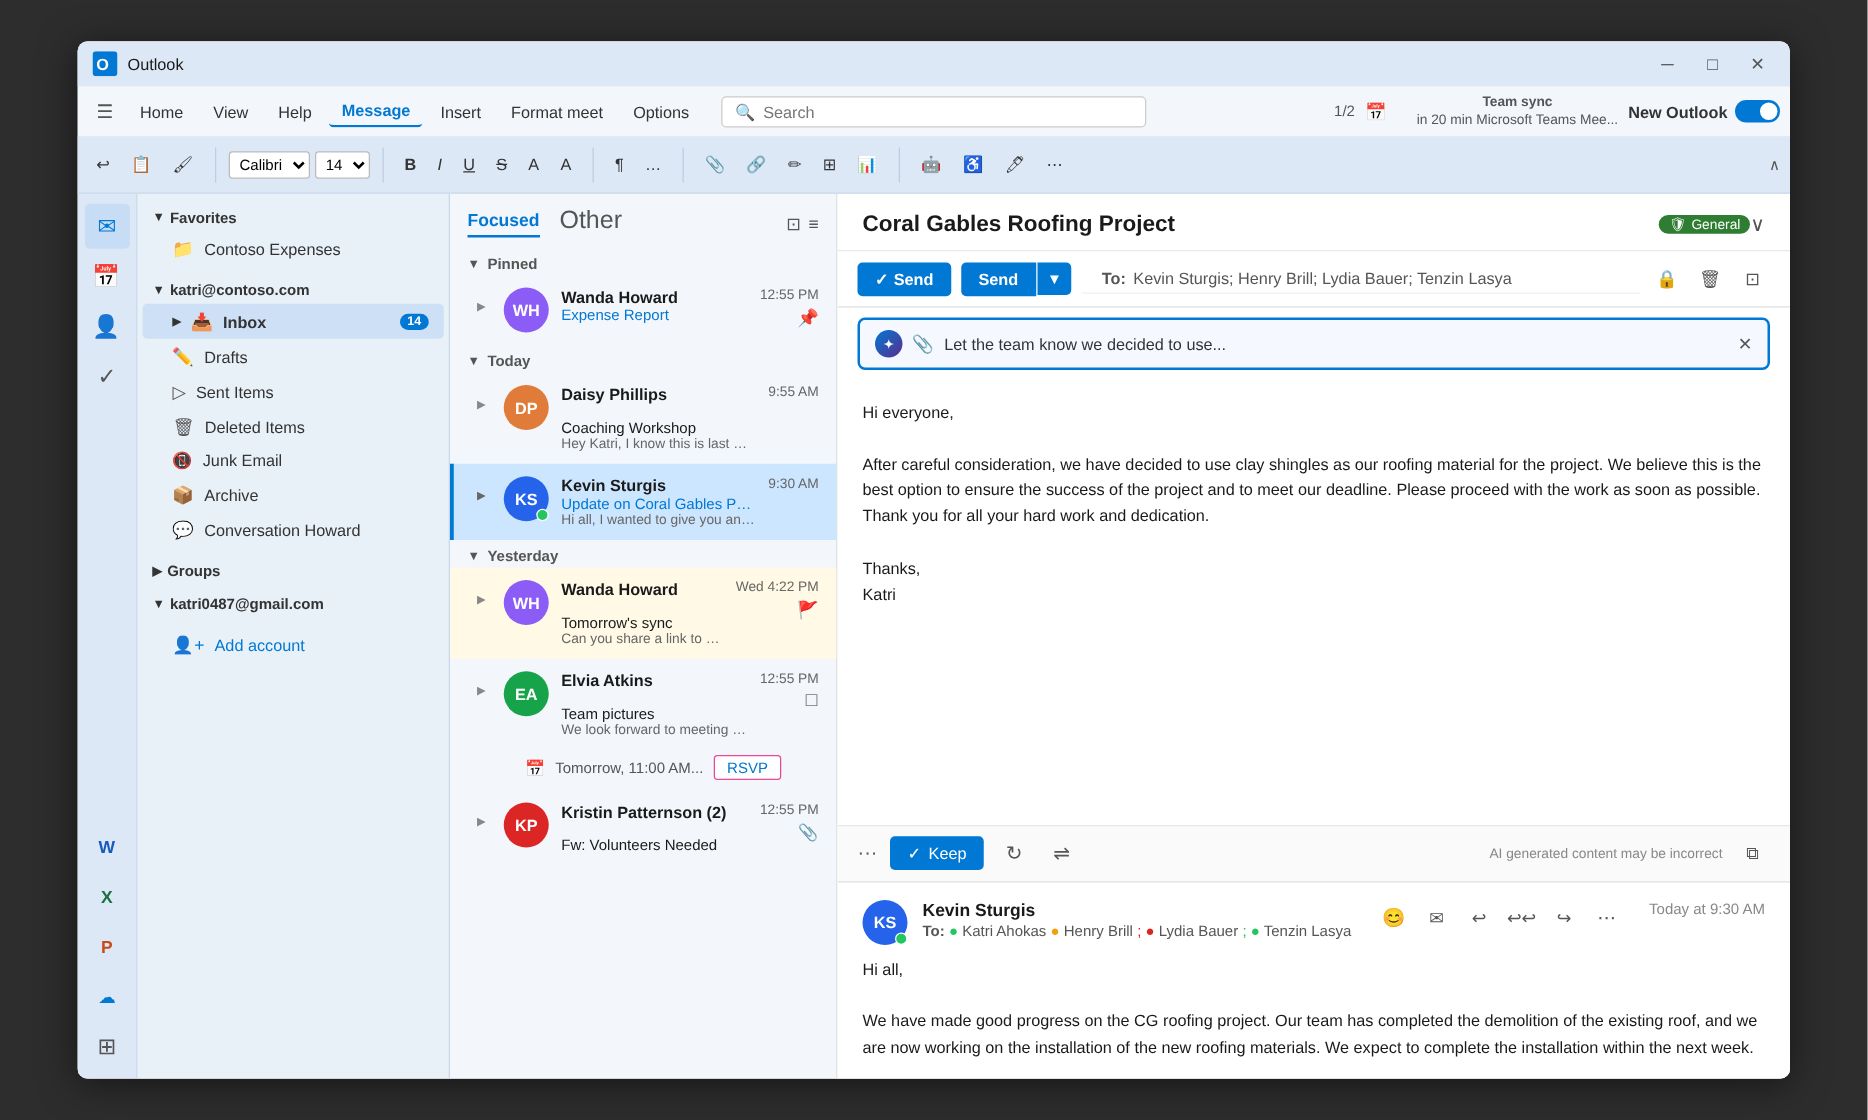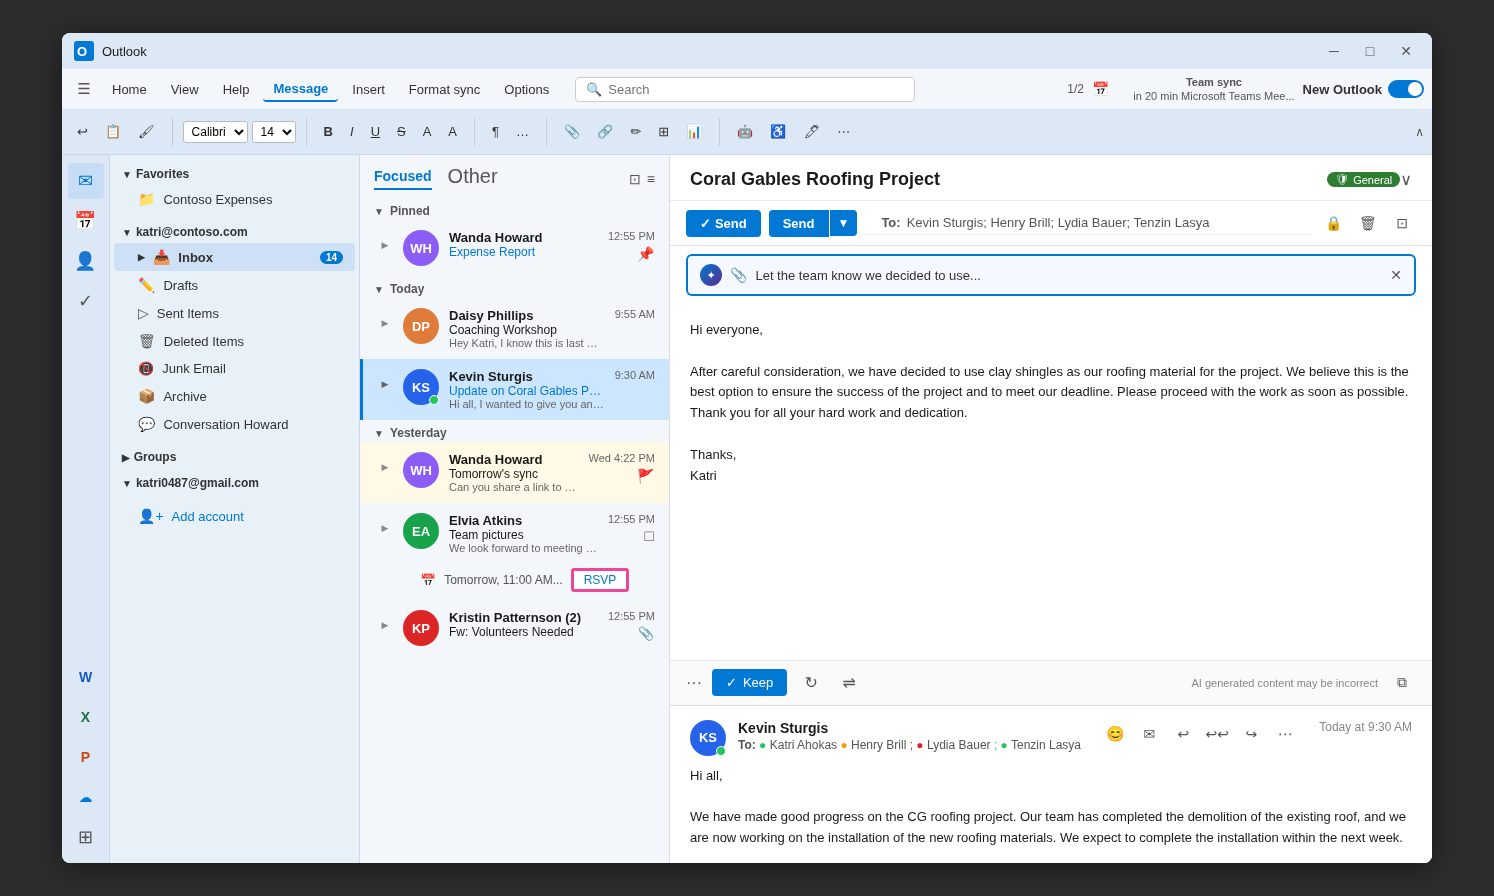--- a/index.html
+++ b/index.html
@@ -51,29 +51,29 @@
     .list-options { margin-left: auto; display: flex; gap: 6px; }
     .email-section-label { font-size: 12px; font-weight: 600; color: #555; padding: 6px 14px 2px; display: flex; align-items: center; gap: 6px; }
     .email-item { display: flex; align-items: flex-start; padding: 10px 14px; cursor: pointer; border-left: 3px solid transparent; gap: 10px; }
     .email-item.selected { background: #cde6ff; border-left-color: #0078d4; }
     .email-item.highlighted { background: #fff9e6; }
     .avatar { width: 36px; height: 36px; border-radius: 50%; flex-shrink: 0; display: flex; align-items: center; justify-content: center; font-weight: 700; font-size: 13px; color: white; overflow: hidden; }
     .expand-arrow { width: 16px; display: flex; align-items: center; justify-content: center; flex-shrink: 0; margin-top: 10px; }
     .email-content { flex: 1; min-width: 0; }
     .email-from { font-size: 13px; font-weight: 600; color: #1a1a1a; }
     .email-subject { font-size: 12px; color: #0078d4; white-space: nowrap; overflow: hidden; text-overflow: ellipsis; }
-    .email-subject.normal { color: #1a1a1a; }
+    .email-subject.normal { color: #1a1a1a; margin-top: 12px; }
     .email-preview { font-size: 11px; color: #666; white-space: nowrap; overflow: hidden; text-overflow: ellipsis; }
     .email-meta { display: flex; flex-direction: column; align-items: flex-end; gap: 4px; flex-shrink: 0; }
     .email-time { font-size: 11px; color: #666; }
     .email-flag { color: #e74c3c; font-size: 14px; }
     .email-pin { color: #0078d4; font-size: 14px; }
     .email-clip { color: #777; font-size: 13px; }
     .rsvp-bar { display: flex; align-items: center; gap: 8px; padding: 4px 14px 8px 60px; font-size: 12px; color: #555; }
-    .rsvp-btn { background: white; border: 3px solid #ec4899; color: #0078d4; border-radius: 3px; padding: 2px 10px; font-size: 12px; cursor: pointer; }
+    .rsvp-btn { background: white; border: 1px solid #ec4899; color: #0078d4; border-radius: 3px; padding: 2px 10px; font-size: 12px; cursor: pointer; }
 
     .reading-pane { flex: 1; background: white; display: flex; flex-direction: column; overflow: hidden; }
     .reading-header { padding: 14px 20px 10px; border-bottom: 1px solid #e8e8e8; display: flex; align-items: center; }
     .reading-title { font-size: 18px; font-weight: 600; color: #1a1a1a; flex: 1; }
     .reading-badge { background: #2e7d32; color: white; font-size: 11px; border-radius: 10px; padding: 1px 8px; margin-left: 10px; display: flex; align-items: center; gap: 4px; }
     .reading-collapse { margin-left: auto; font-size: 16px; color: #555; cursor: pointer; }
 
     .compose-area { flex: 1; display: flex; flex-direction: column; overflow: auto; }
     .compose-toolbar { display: flex; align-items: center; gap: 8px; padding: 8px 16px; border-bottom: 1px solid #e0e0e0; }
     .send-btn { background: #0078d4; color: white; border: none; border-radius: 4px; padding: 6px 14px; font-size: 13px; font-weight: 600; cursor: pointer; display: flex; align-items: center; gap: 4px; }
@@ -124,21 +124,21 @@
     </div>
   </div>
 
   <div class="menu-bar">
     <div class="icon-btn">☰</div>
     <span class="menu-item">Home</span>
     <span class="menu-item">View</span>
     <span class="menu-item">Help</span>
     <span class="menu-item active">Message</span>
     <span class="menu-item">Insert</span>
-    <span class="menu-item">Format sync</span>
+    <span class="menu-item">Format meet</span>
     <span class="menu-item">Options</span>
 
     <div class="menu-search">
       <div class="search-box">
         <span style="color:#888; font-size:13px;">🔍</span>
         <input type="text" placeholder="Search" style="">
       </div>
     </div>
 
     <div class="menu-spacer"></div>

